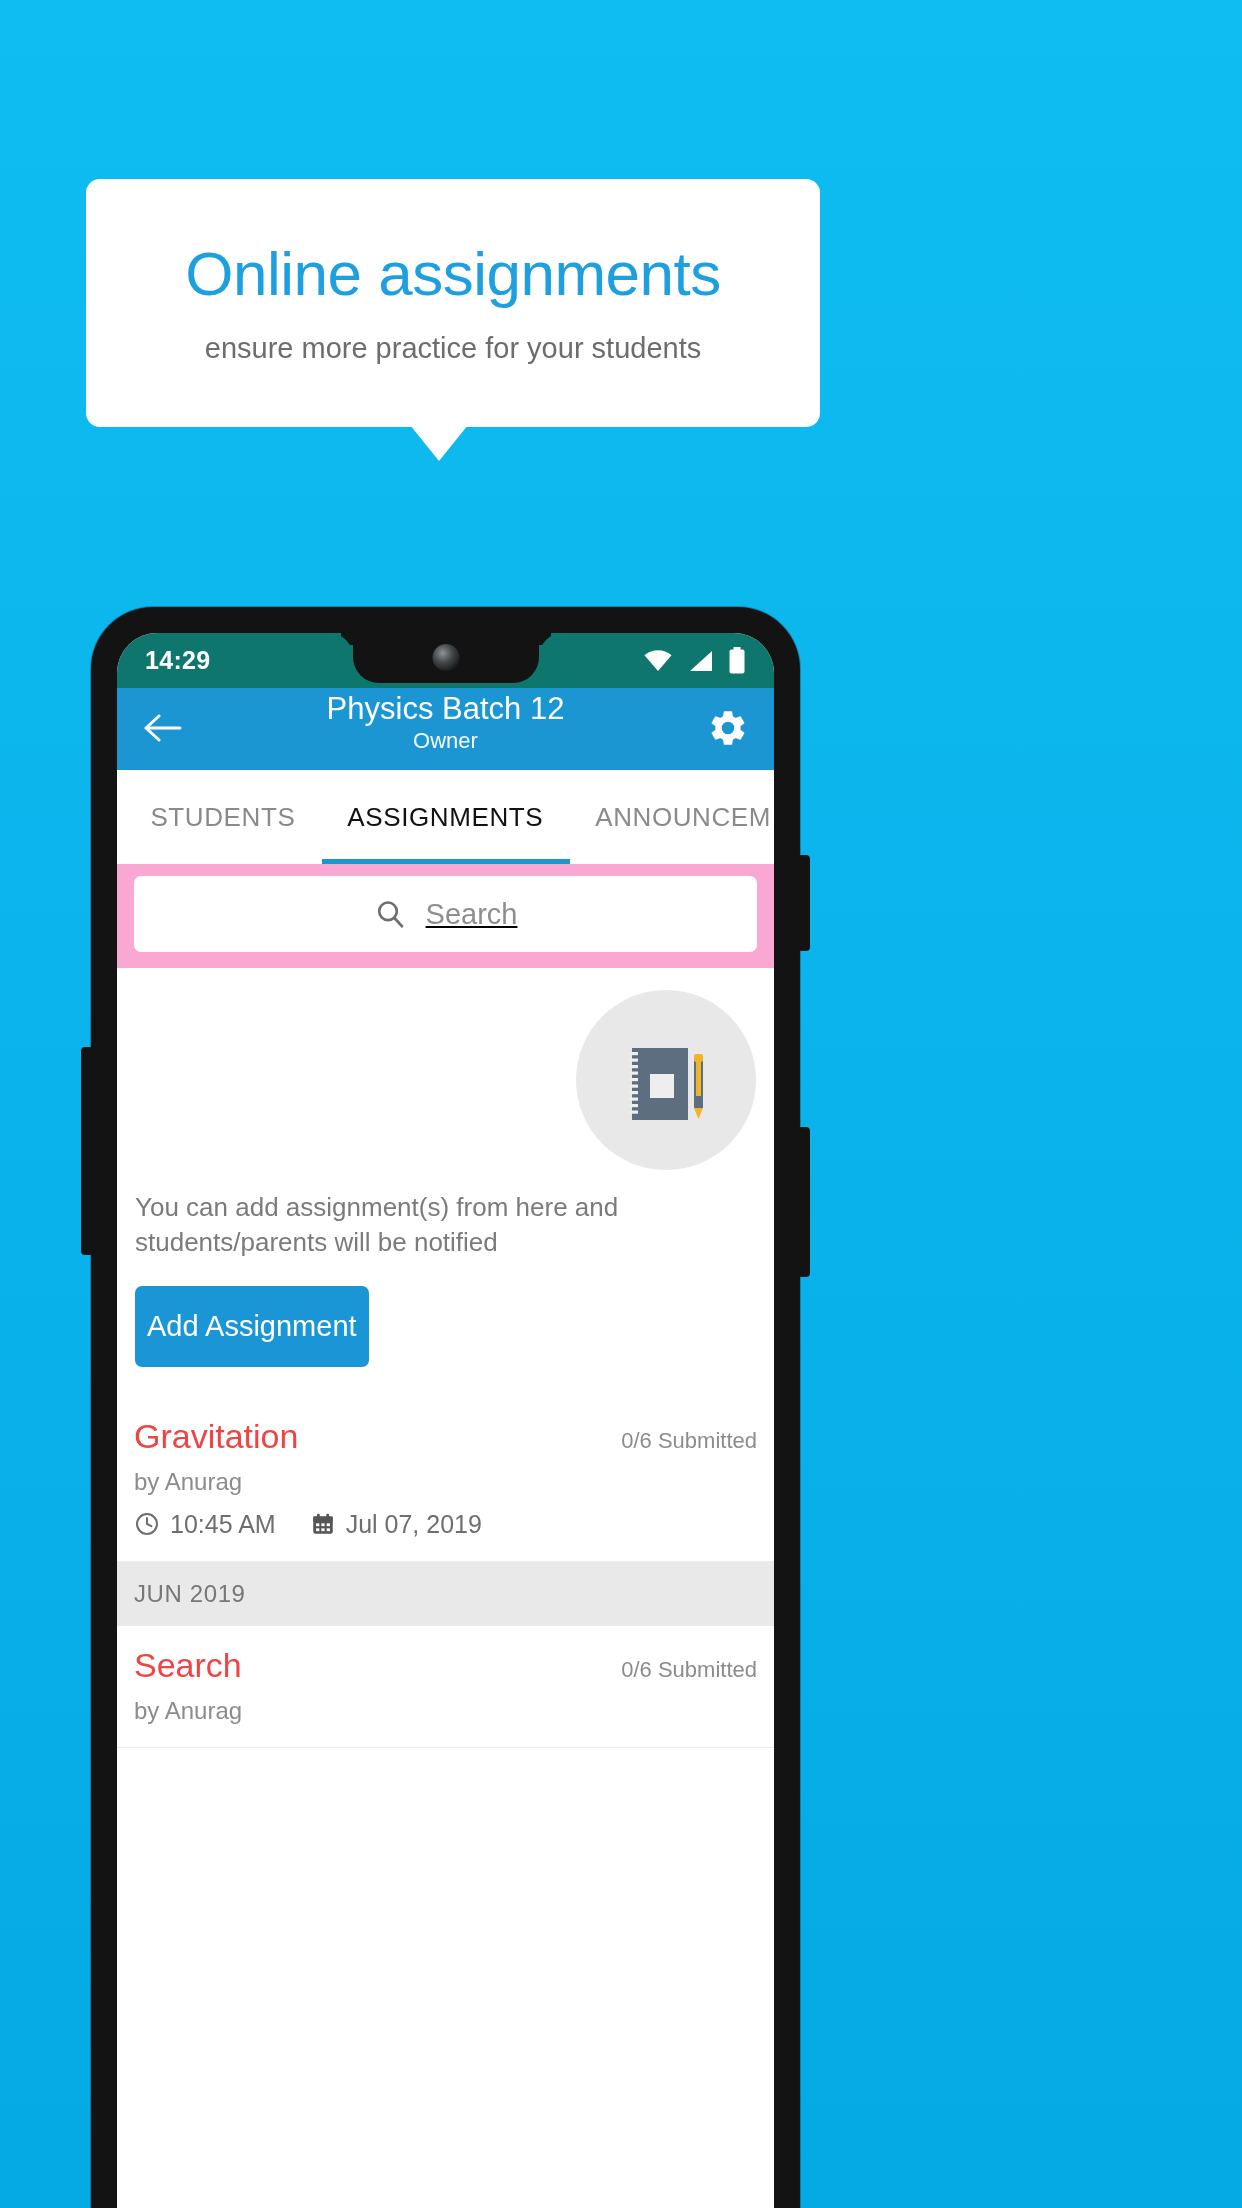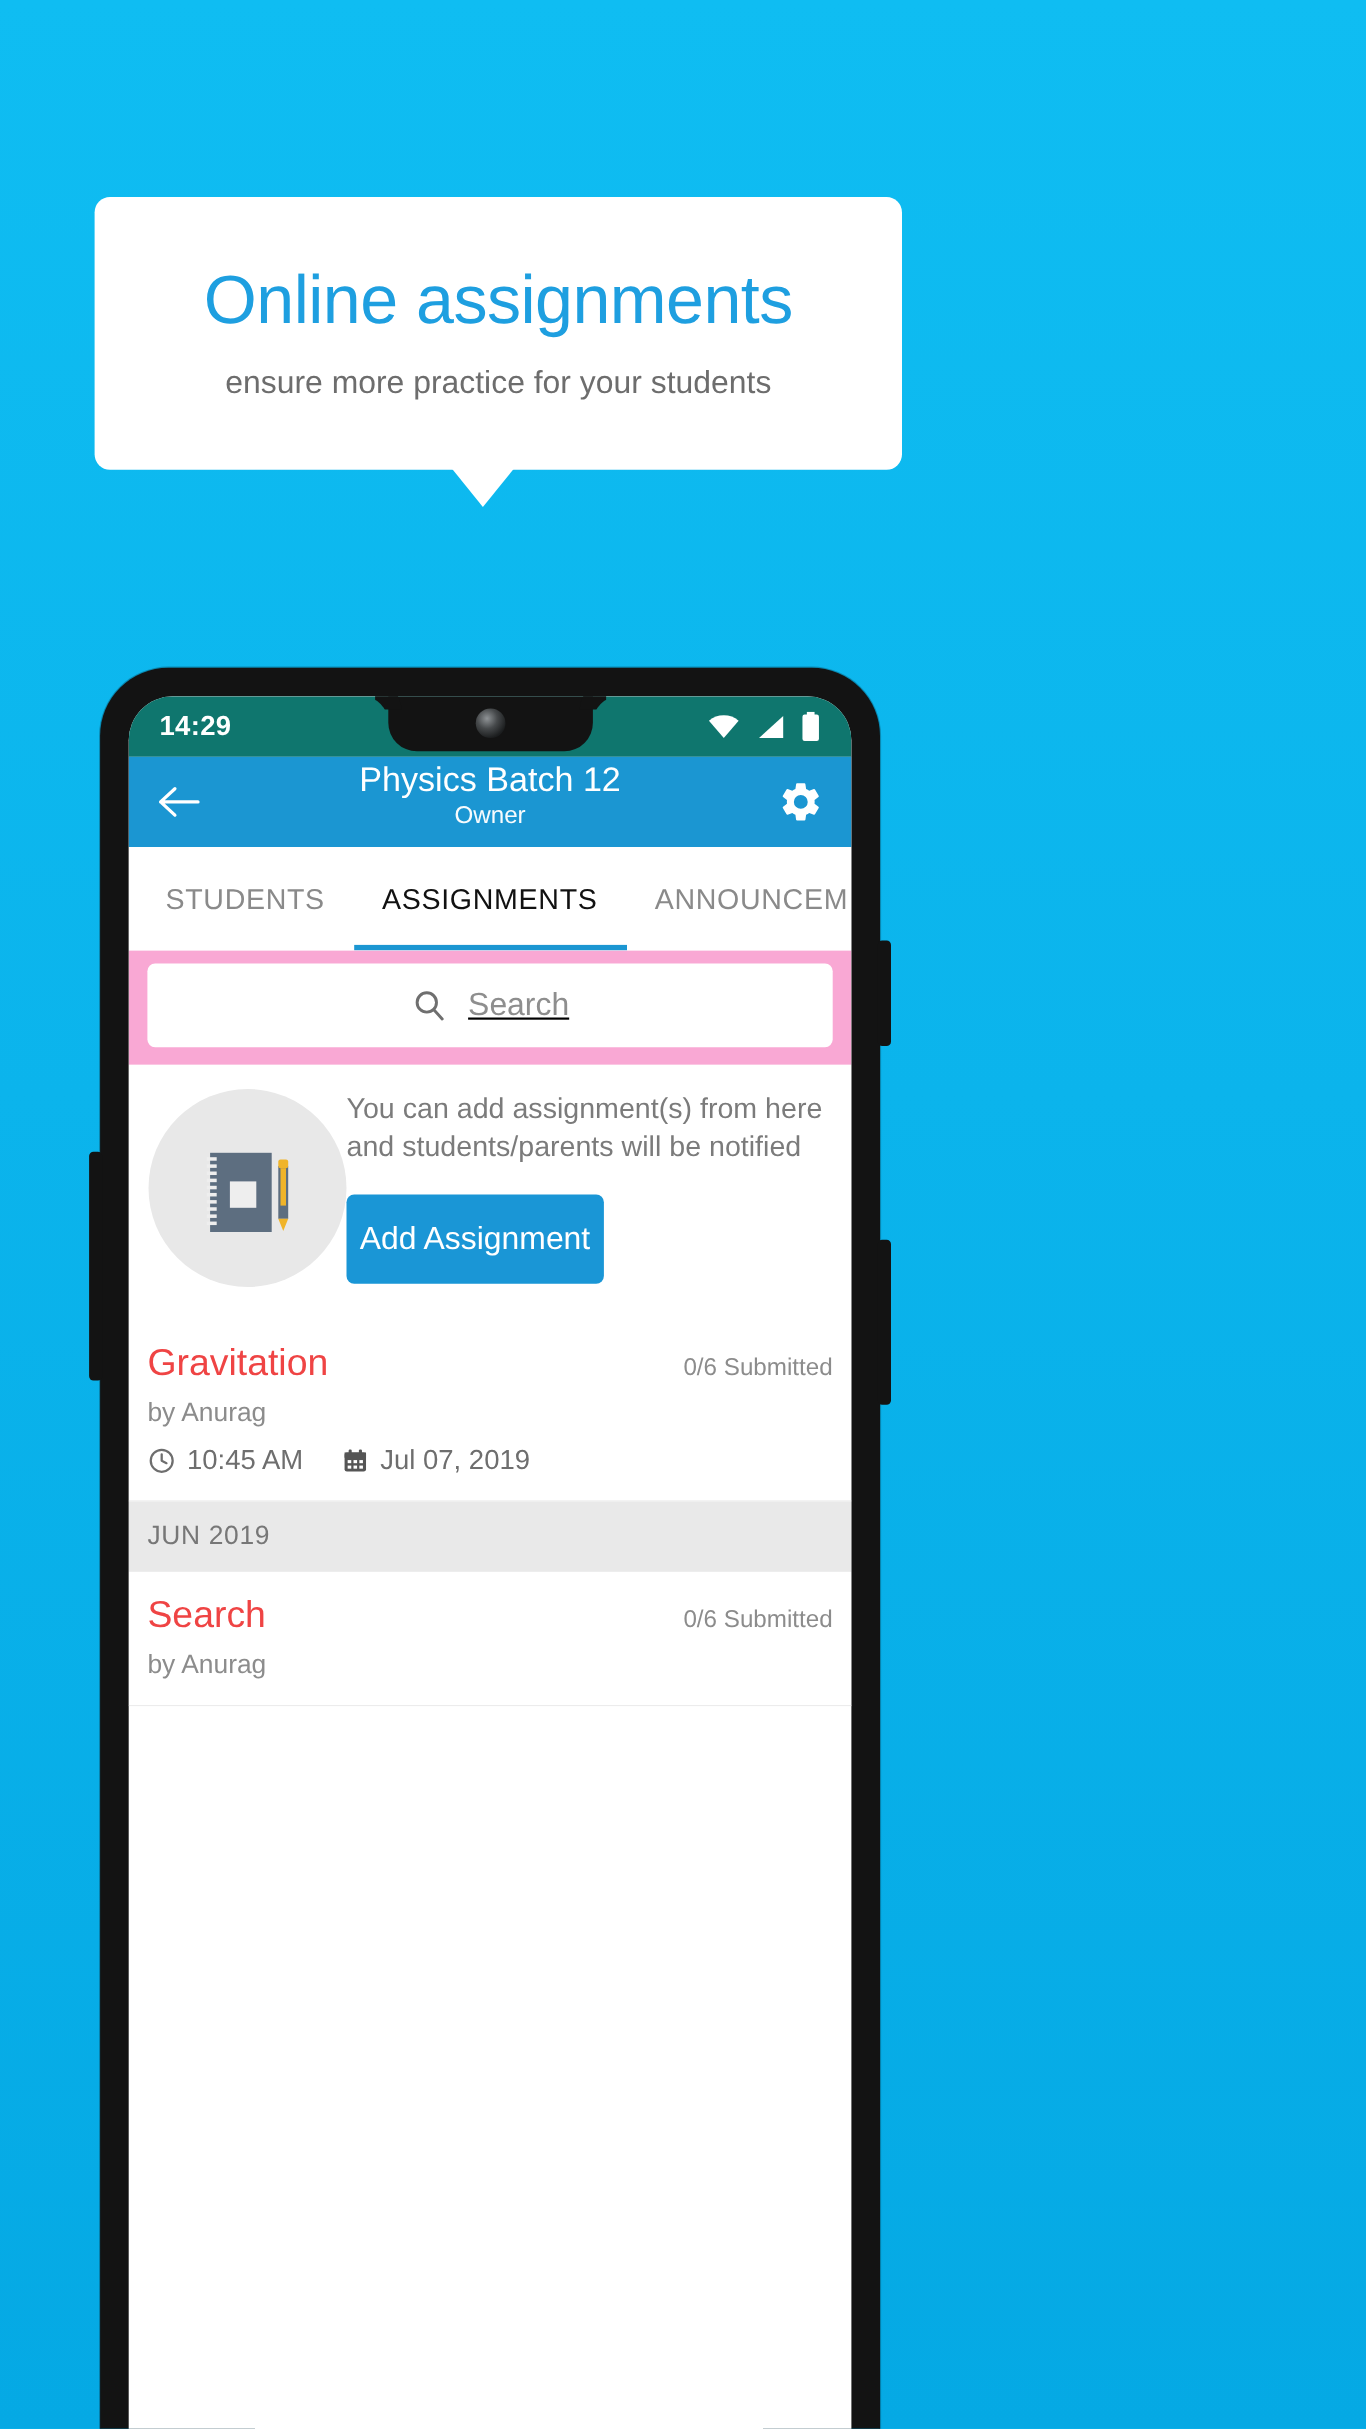--- a/index.html
+++ b/index.html
@@ -114,21 +114,21 @@
     position:absolute; left:50%; transform:translateX(-50%);
     top:11px; width:27px; height:27px;
     border-radius:50%;
     background:radial-gradient(circle at 38% 34%, #8f9396 0%, #46494b 38%, #1d1f20 72%, #0a0b0c 100%);
   }
 
   
   .appbar {
     height:82px;
     background:#1b96d2;
-    display:flex; align-items:center;
+    display:flex; align-items:flex-start;
     padding:18px 24px;
     color:#fff;
     position:relative;
   }
   .appbar-titles {
     position:absolute; left:0; right:0; top:4px;
     text-align:center;
     pointer-events:none;
   }
   .appbar-title { font-size:31px; font-weight:400; line-height:1.12; }
@@ -176,22 +176,24 @@
     align-items:center;
     justify-content:center;
     gap:20px;
   }
   .search-text { font-size:29px; color:#8e8e8e; }
 
   
   .empty-card {
     background:#fff;
     display:flex;
-    align-items:flex-start;
+    align-items:flex-end;
     padding:22px 18px 30px 18px;
+    gap:20px;
+    flex-direction:column;
   }
   .empty-circle {
     width:180px; height:180px;
     min-width:180px;
     border-radius:50%;
     background:#e8e8e8;
     display:flex; align-items:center; justify-content:center;
   }
   .empty-right { flex:1; }
   .empty-text {

